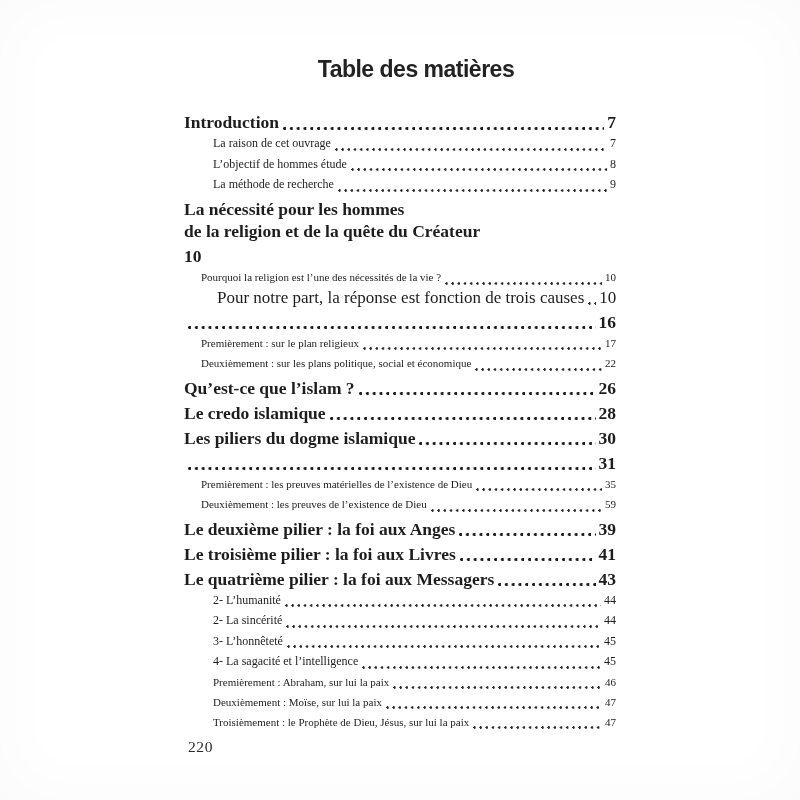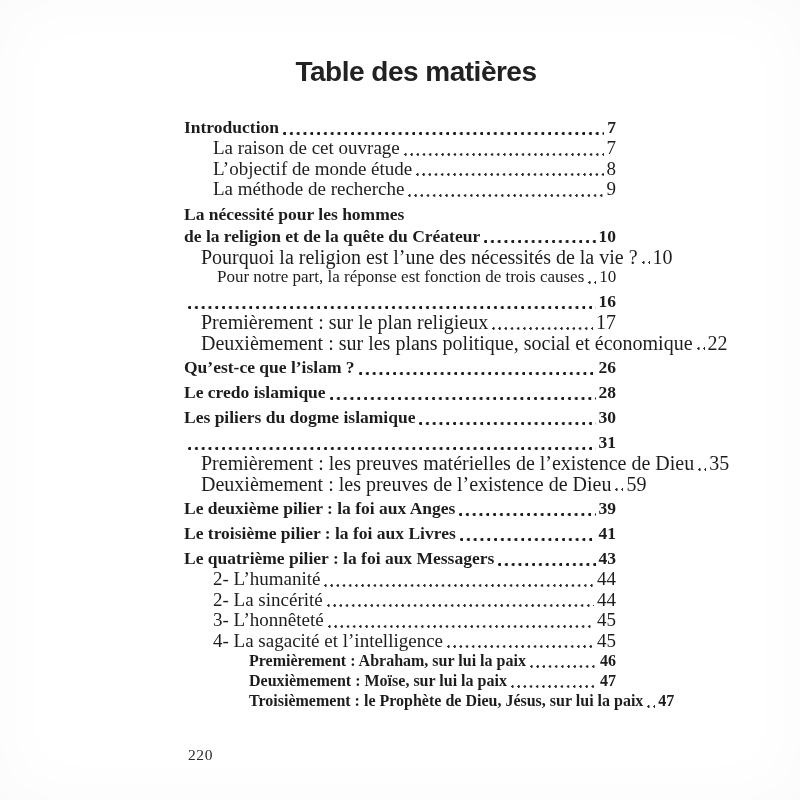--- a/index.html
+++ b/index.html
@@ -15,61 +15,60 @@
     box-shadow: inset 0 0 70px rgba(0,0,0,0.025);
     font-family: "Liberation Serif", serif;
     color: #1d1d1d;
     overflow: hidden;
   }
   .title {
     padding-top: 56px;
     text-align: center;
     font-family: "Liberation Sans", sans-serif;
     font-weight: 700;
-    font-size: 28px;
+    font-size: 23px;
     letter-spacing: -0.5px;
     color: #222222;
     padding-left: 32px;
   }
   .toc {
     width: 432px;
     margin: 28px auto 0 auto;
   }
   .row {
     display: flex;
     align-items: baseline;
   }
   .lvl1 {
     font-weight: 700;
     font-size: 17.5px;
     line-height: 22px;
     margin-top: 3px;
   }
-  .lvl1.cont { margin-top: 0; }
+  .lvl1.cont { margin-top: 0; flex-direction: column; }
   .lvl2 {
-    font-size: 20px;
+    font-size: 11px;
     line-height: 20.5px;
     margin-left: 17px;
     font-family: Liberation Serif, serif;
   }
   .lvl3 {
-    font-size: 19px;
+    font-size: 12px;
     line-height: 20.5px;
     margin-left: 29px;
   }
   .lvl4 {
     font-size: 17px;
     line-height: 20px;
     margin-left: 33px;
   }
   .lvl5 {
-    font-size: 16px;
+    font-size: 11px;
     line-height: 20px;
-    margin-left: 65px;
-    font-weight: bold;
+    margin-left: 29px;
   }
   .txt { white-space: nowrap; }
   .leader {
     flex: 1;
     align-self: flex-end;
     height: 3px;
     margin: 0 3px 3px 4px;
     background-image: radial-gradient(circle at 1.5px 1.5px, #2a2a2a 1.1px, transparent 1.4px);
     background-size: 6.2px 3px;
     background-repeat: repeat-x;
@@ -78,21 +77,21 @@
   }
   .lvl1 .leader {
     background-image: radial-gradient(circle at 1.6px 1.5px, #1d1d1d 1.35px, transparent 1.65px);
     background-size: 6.8px 3px;
     margin-bottom: 3.5px;
   }
   .pg { white-space: nowrap; }
   .footer {
     position: absolute;
     left: 188px;
-    bottom: 36px;
+    bottom: 44px;
     font-size: 15.5px;
     letter-spacing: 0.6px;
     color: #2a2a2a;
   }
 </style>
 </head>
 <body>
 
 <div class="page">
   <div class="title">Table des matières</div>
@@ -102,21 +101,21 @@
         <span class="txt">Introduction</span>
         <span class="leader"></span>
         <span class="pg">7</span>
       </div>
       <div class="row lvl3">
         <span class="txt">La raison de cet ouvrage</span>
         <span class="leader"></span>
         <span class="pg">7</span>
       </div>
       <div class="row lvl3">
-        <span class="txt">L’objectif de monde étude</span>
+        <span class="txt">L’objectif de hommes étude</span>
         <span class="leader"></span>
         <span class="pg">8</span>
       </div>
       <div class="row lvl3">
         <span class="txt">La méthode de recherche</span>
         <span class="leader"></span>
         <span class="pg">9</span>
       </div>
       <div class="row lvl1">
         <span class="txt">La nécessité pour les hommes</span>

